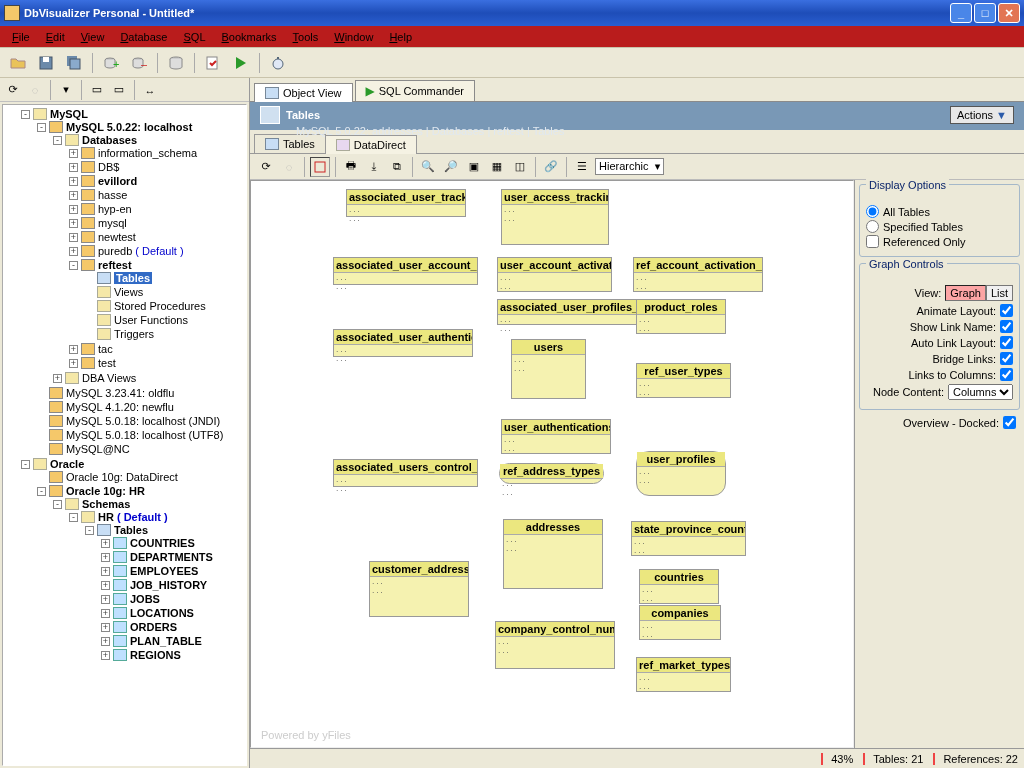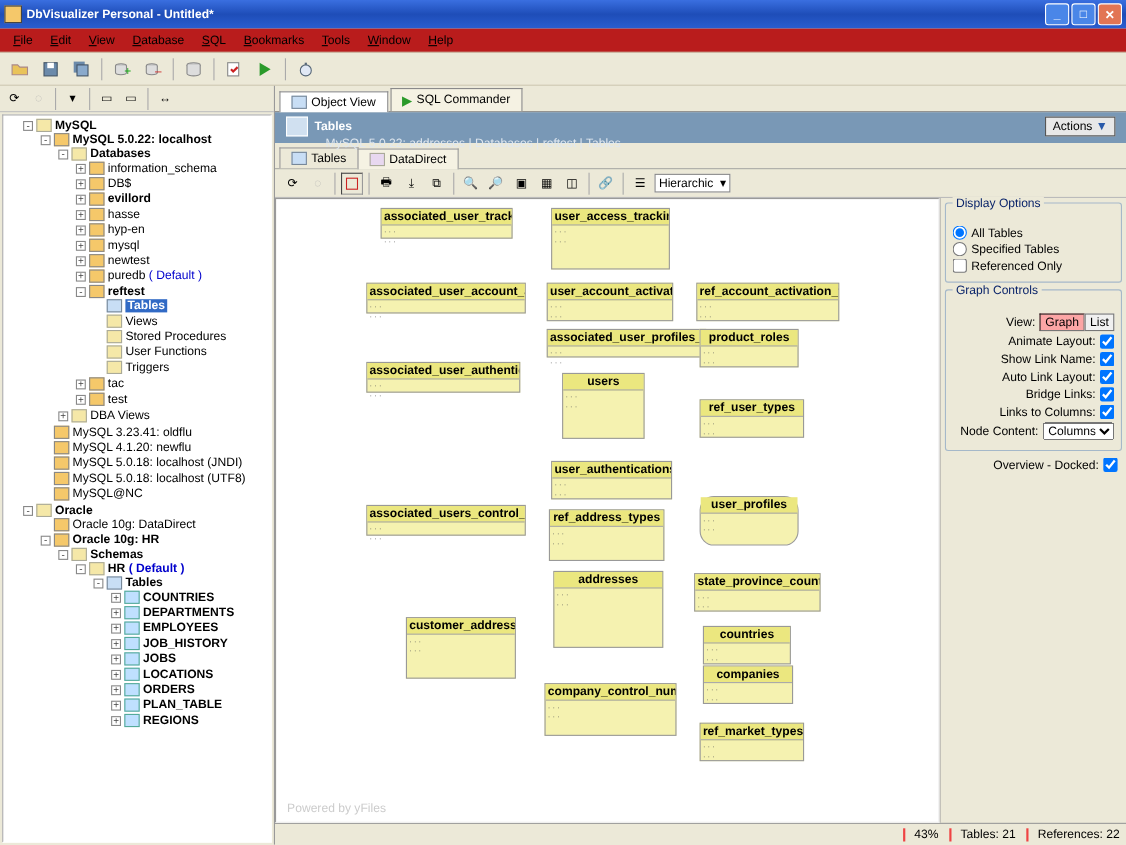--- a/index.html
+++ b/index.html
@@ -589,21 +589,21 @@
             <div class="dbody">· · ·<br>· · ·</div>
           </div>
           <div class="diagram-box" style="left: 250px; top: 238px; width: 110px; height: 35px;">
             <div class="dtitle">user_authentications</div>
             <div class="dbody">· · ·<br>· · ·</div>
           </div>
           <div class="diagram-box" style="left: 82px; top: 278px; width: 145px; height: 28px;">
             <div class="dtitle">associated_users_control_numbers</div>
             <div class="dbody">· · ·<br>· · ·</div>
           </div>
-          <div class="diagram-box" style="left: 248px; top: 282px; width: 105px; height: 47px;">
+          <div class="diagram-box" style="left: 248px; top: 282px; width: 105px; height: 21px; border-radius: 12px;">
             <div class="dtitle">ref_address_types</div>
             <div class="dbody">· · ·<br>· · ·</div>
           </div>
           <div class="diagram-box" style="left: 385px; top: 270px; width: 90px; height: 45px; border-radius: 13px;">
             <div class="dtitle">user_profiles</div>
             <div class="dbody">· · ·<br>· · ·</div>
           </div>
           <div class="diagram-box" style="left: 252px; top: 338px; width: 100px; height: 70px;">
             <div class="dtitle">addresses</div>
             <div class="dbody">· · ·<br>· · ·</div>

